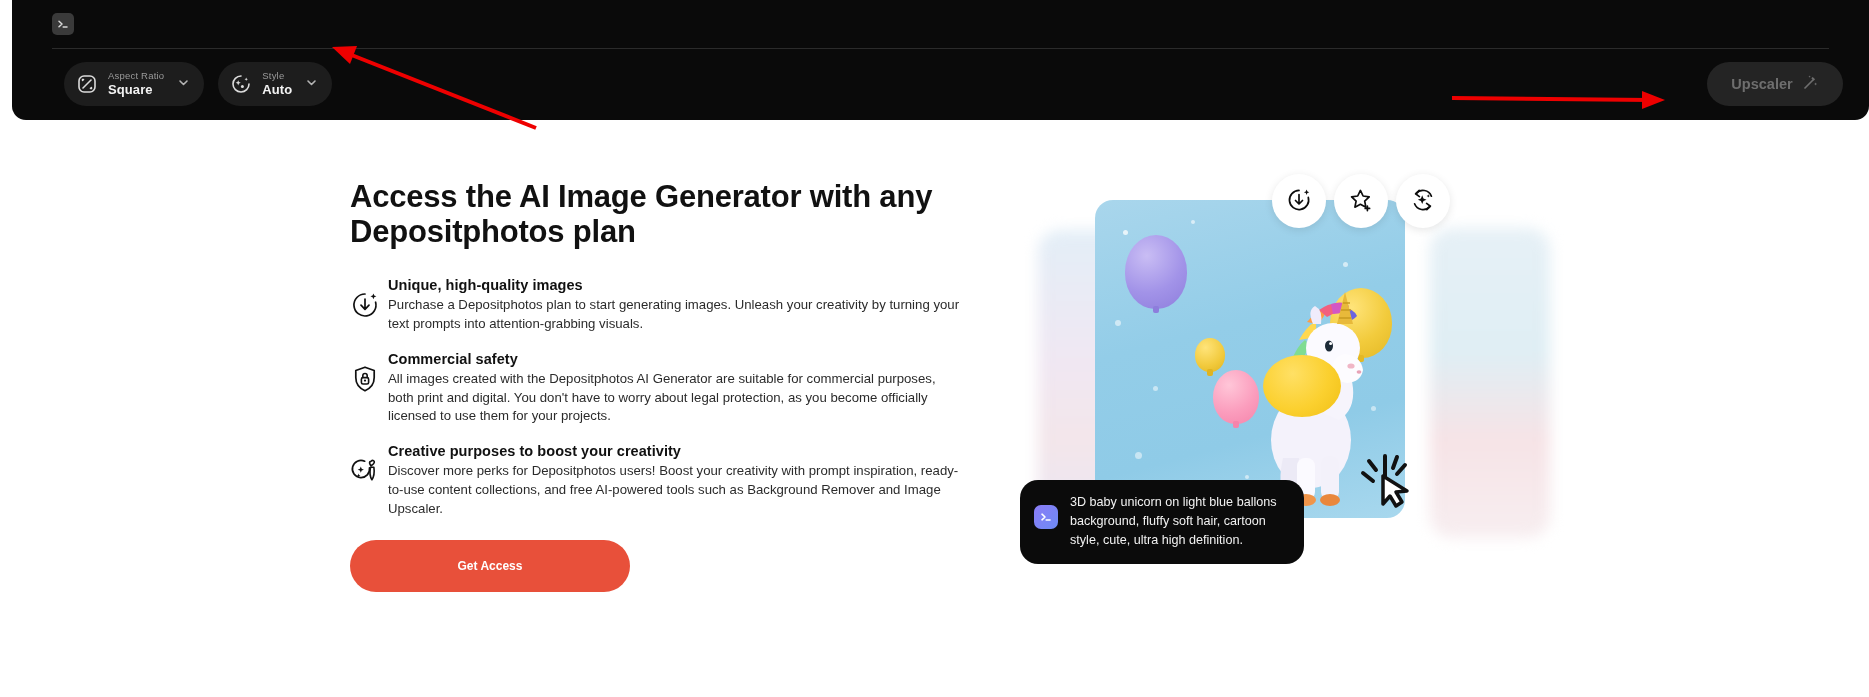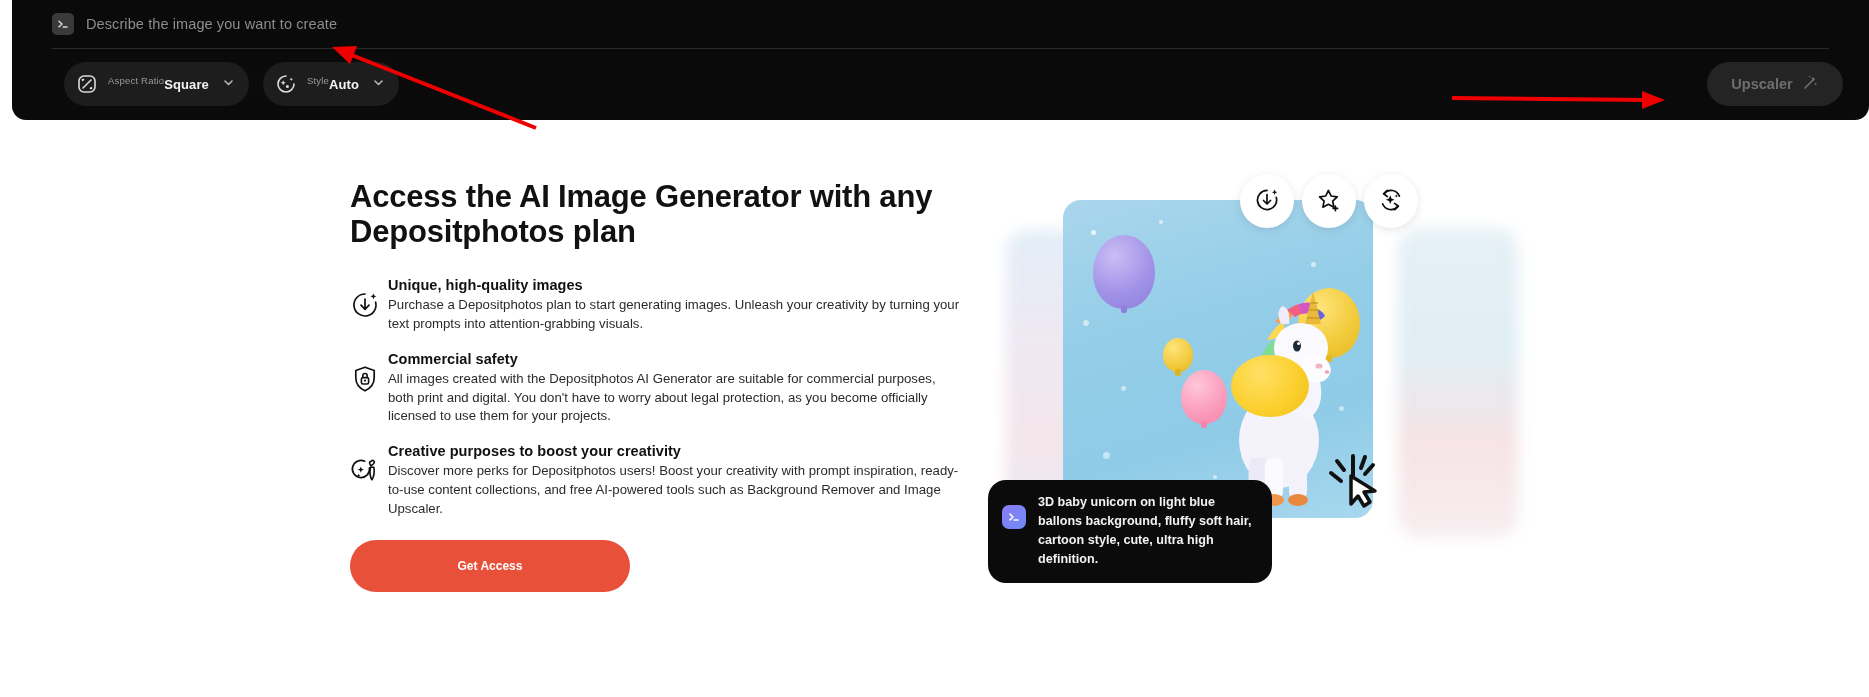--- a/index.html
+++ b/index.html
@@ -39,21 +39,21 @@
   
   .controls{
     position:absolute; left:52px; top:62px; display:flex; gap:14px; align-items:center;
   }
   .chip{
     height:44px; border-radius:22px; background:#1d1d1d;
     display:flex; align-items:center; gap:9px; padding:0 14px 0 11px;
     cursor:pointer; user-select:none;
   }
   .chip-ico{ width:24px; height:24px; flex:0 0 auto; display:flex; align-items:center; justify-content:center; }
-  .chip-txt{ display:flex; flex-direction:row; justify-content:center; line-height:1.05; }
+  .chip-txt{ display:flex; flex-direction:column; justify-content:center; line-height:1.05; }
   .chip-label{ font-size:9.5px; color:#9a9a9a; letter-spacing:.2px; }
   .chip-value{ font-size:13px; color:#f3f3f3; font-weight:bold; letter-spacing:.1px; margin-top:2px;}
   .chev{ margin-left:4px; flex:0 0 auto; }
 
   .generate-btn{
     position:absolute; right:26px; top:62px;
     width:136px; height:44px; border-radius:22px;
     background:#242424; border:0; cursor:pointer;
     display:flex; align-items:center; justify-content:center; gap:9px;
     color:#6e6e6e; font-size:14.5px; font-weight:bold;
@@ -82,21 +82,21 @@
   .feat-title{ font-size:14.5px; font-weight:bold; color:#111; margin-bottom:3px; letter-spacing:.05px;}
   .feat-desc{ font-size:13.2px; line-height:1.42; color:#2b2b2b; max-width:572px; }
   .cta{
     margin-top:22px; width:280px; height:52px; border-radius:26px;
     background:#e8503a; border:0; cursor:pointer; color:#fff;
     font-size:12px; font-weight:bold; font-family:"Liberation Sans", sans-serif;
     display:flex; align-items:center; justify-content:center;
   }
 
   
-  .showcase{ position:absolute; left:998px; top:60px; width:520px; height:470px;font-weight:bold; }
+  .showcase{ position:absolute; left:1030px; top:60px; width:520px; height:470px; }
 
   .bg-card{ position:absolute; border-radius:22px; filter:blur(7px); }
   .bg-card.left{
     left:8px; top:50px; width:120px; height:300px;
     background:linear-gradient(180deg,#e3eef7 0%,#f0e7f2 45%,#f3e6ea 70%,#eae6f4 100%);
   }
   .bg-card.right{
     left:400px; top:48px; width:120px; height:310px;
     background:linear-gradient(180deg,#e6f0f6 0%,#dfeef4 40%,#f6e3e6 68%,#f7eef0 100%);
   }
@@ -157,21 +157,20 @@
 
 <div class="gen-panel">
 
   <div class="prompt-row">
     <span class="term-icon">
       <svg width="14" height="14" viewBox="0 0 14 14">
         <path d="M3 4.2 L6 7 L3 9.8" fill="none" stroke="#d9d9d9" stroke-width="1.5" stroke-linecap="round" stroke-linejoin="round"></path>
         <path d="M7.2 10 L11 10" fill="none" stroke="#d9d9d9" stroke-width="1.5" stroke-linecap="round"></path>
       </svg>
     </span>
-    <input class="prompt-input" type="text" placeholder="Describe the image you want to create" style="">
   </div>
 
   <div class="divider"></div>
 
   <div class="controls">
 
     <div class="chip">
       <span class="chip-ico">
         <svg width="22" height="22" viewBox="0 0 22 22">
           <rect x="3" y="3" width="16" height="16" rx="5" fill="none" stroke="#dcdcdc" stroke-width="1.6"></rect>

